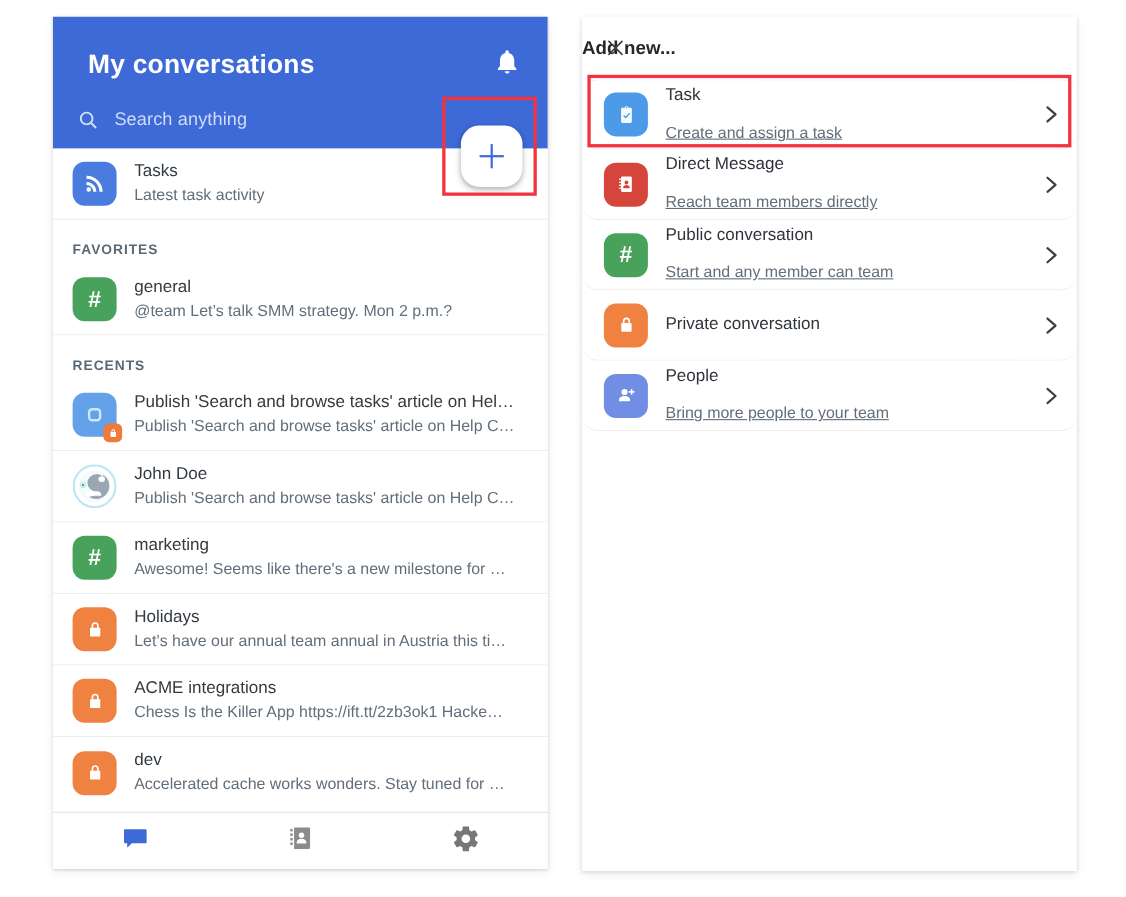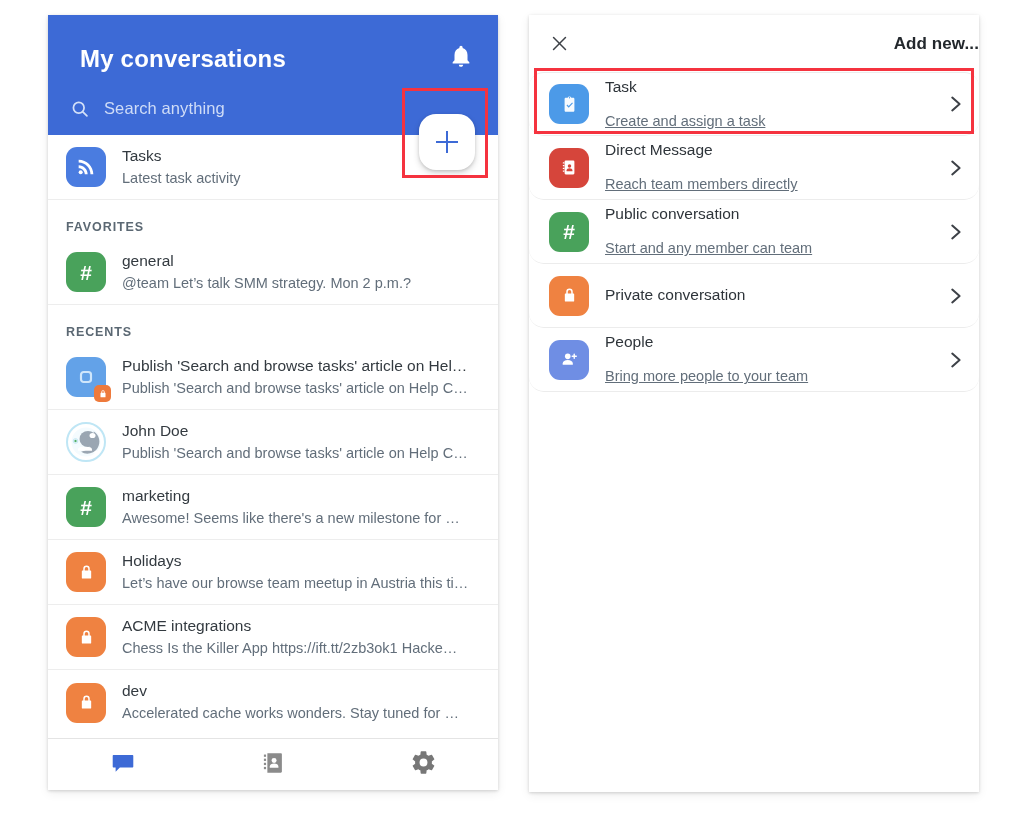--- a/index.html
+++ b/index.html
@@ -25,21 +25,21 @@
     position:relative; height:120px; background:#3d6ad6;
     padding:0 22px;
   }
   .app-title {
     position:absolute; left:32px; top:30px;
     font-size:24px; font-weight:bold; color:#fff; letter-spacing:.2px;
   }
   .bell-icon {
     position:absolute; right:24px; top:28px; width:26px; height:26px;
   }
-  .search-row { position:absolute; left:22px; top:84px; display:flex; }
+  .search-row { position:absolute; left:22px; top:84px; display:flex; align-items:center; }
   .search-ico { width:20px; height:20px; margin-right:14px; }
   .search-ph { font-size:16.5px; color:#cfdcf7; letter-spacing:.1px; }
 
   
   #fab {
     position:absolute; left:371px; top:99px; width:56px; height:56px;
     background:#fff; border-radius:17px;
     box-shadow:0 3px 6px rgba(0,0,0,.17), 0 1px 3px rgba(0,0,0,.12);
     display:flex; align-items:center; justify-content:center; z-index:6;
   }
@@ -83,21 +83,21 @@
   
   .bottom-nav {
     position:absolute; left:0; right:0; bottom:0; height:52px;
     background:#fff; border-top:1px solid #e4e4e4;
     display:flex; align-items:center;
   }
   .nav-item { flex:1 1 0; display:flex; align-items:center; justify-content:center; height:100%; }
 
   
   .dlg-header {
-    position:relative; height:57px; display:flex; align-items:center; justify-content:flex-end;
+    position:relative; height:57px; display:flex; align-items:center; justify-content:flex-start;
   }
   .dlg-title { font-size:17px; font-weight:bold; color:#23282d; letter-spacing:.1px; }
   .close-x { position:absolute; left:21px; top:19px; width:19px; height:19px; }
   .opt-row {
     display:flex; align-items:center; height:64px;
     padding:0 22px 0 20px; border-bottom:1px solid #ececec; background:#fff;border-radius:15px;
   }
   .opt-texts { flex:1 1 auto; min-width:0; }
   .opt-t1 { font-size:15.5px; color:#2e343a; line-height:1.35; }
   .opt-t2 { font-size:14.5px; color:#626e7a; line-height:1.4; margin-top:13px;text-decoration:underline; }
@@ -220,21 +220,21 @@
       </div>
 
       <div class="row">
         <span class="sq orange">
           <svg viewBox="0 0 24 24" width="19" height="19" fill="#ffffff">
             <path d="M17 9.6h-.9V7.4a4.1 4.1 0 1 0-8.2 0v2.2H7a.9.9 0 0 0-.9.9v8.3c0 .5.4.9.9.9h10a.9.9 0 0 0 .9-.9v-8.3a.9.9 0 0 0-.9-.9zm-7.2-2.2a2.2 2.2 0 1 1 4.4 0v2.2H9.8V7.4z"></path>
           </svg>
         </span>
         <div class="texts">
           <div class="t1">Holidays</div>
-          <div class="t2">Let’s have our browse team meetup in Austria this ti…</div>
+          <div class="t2">Let’s have our annual team annual in Austria this ti…</div>
         </div>
       </div>
 
       <div class="row">
         <span class="sq orange">
           <svg viewBox="0 0 24 24" width="19" height="19" fill="#ffffff">
             <path d="M17 9.6h-.9V7.4a4.1 4.1 0 1 0-8.2 0v2.2H7a.9.9 0 0 0-.9.9v8.3c0 .5.4.9.9.9h10a.9.9 0 0 0 .9-.9v-8.3a.9.9 0 0 0-.9-.9zm-7.2-2.2a2.2 2.2 0 1 1 4.4 0v2.2H9.8V7.4z"></path>
           </svg>
         </span>
         <div class="texts">

